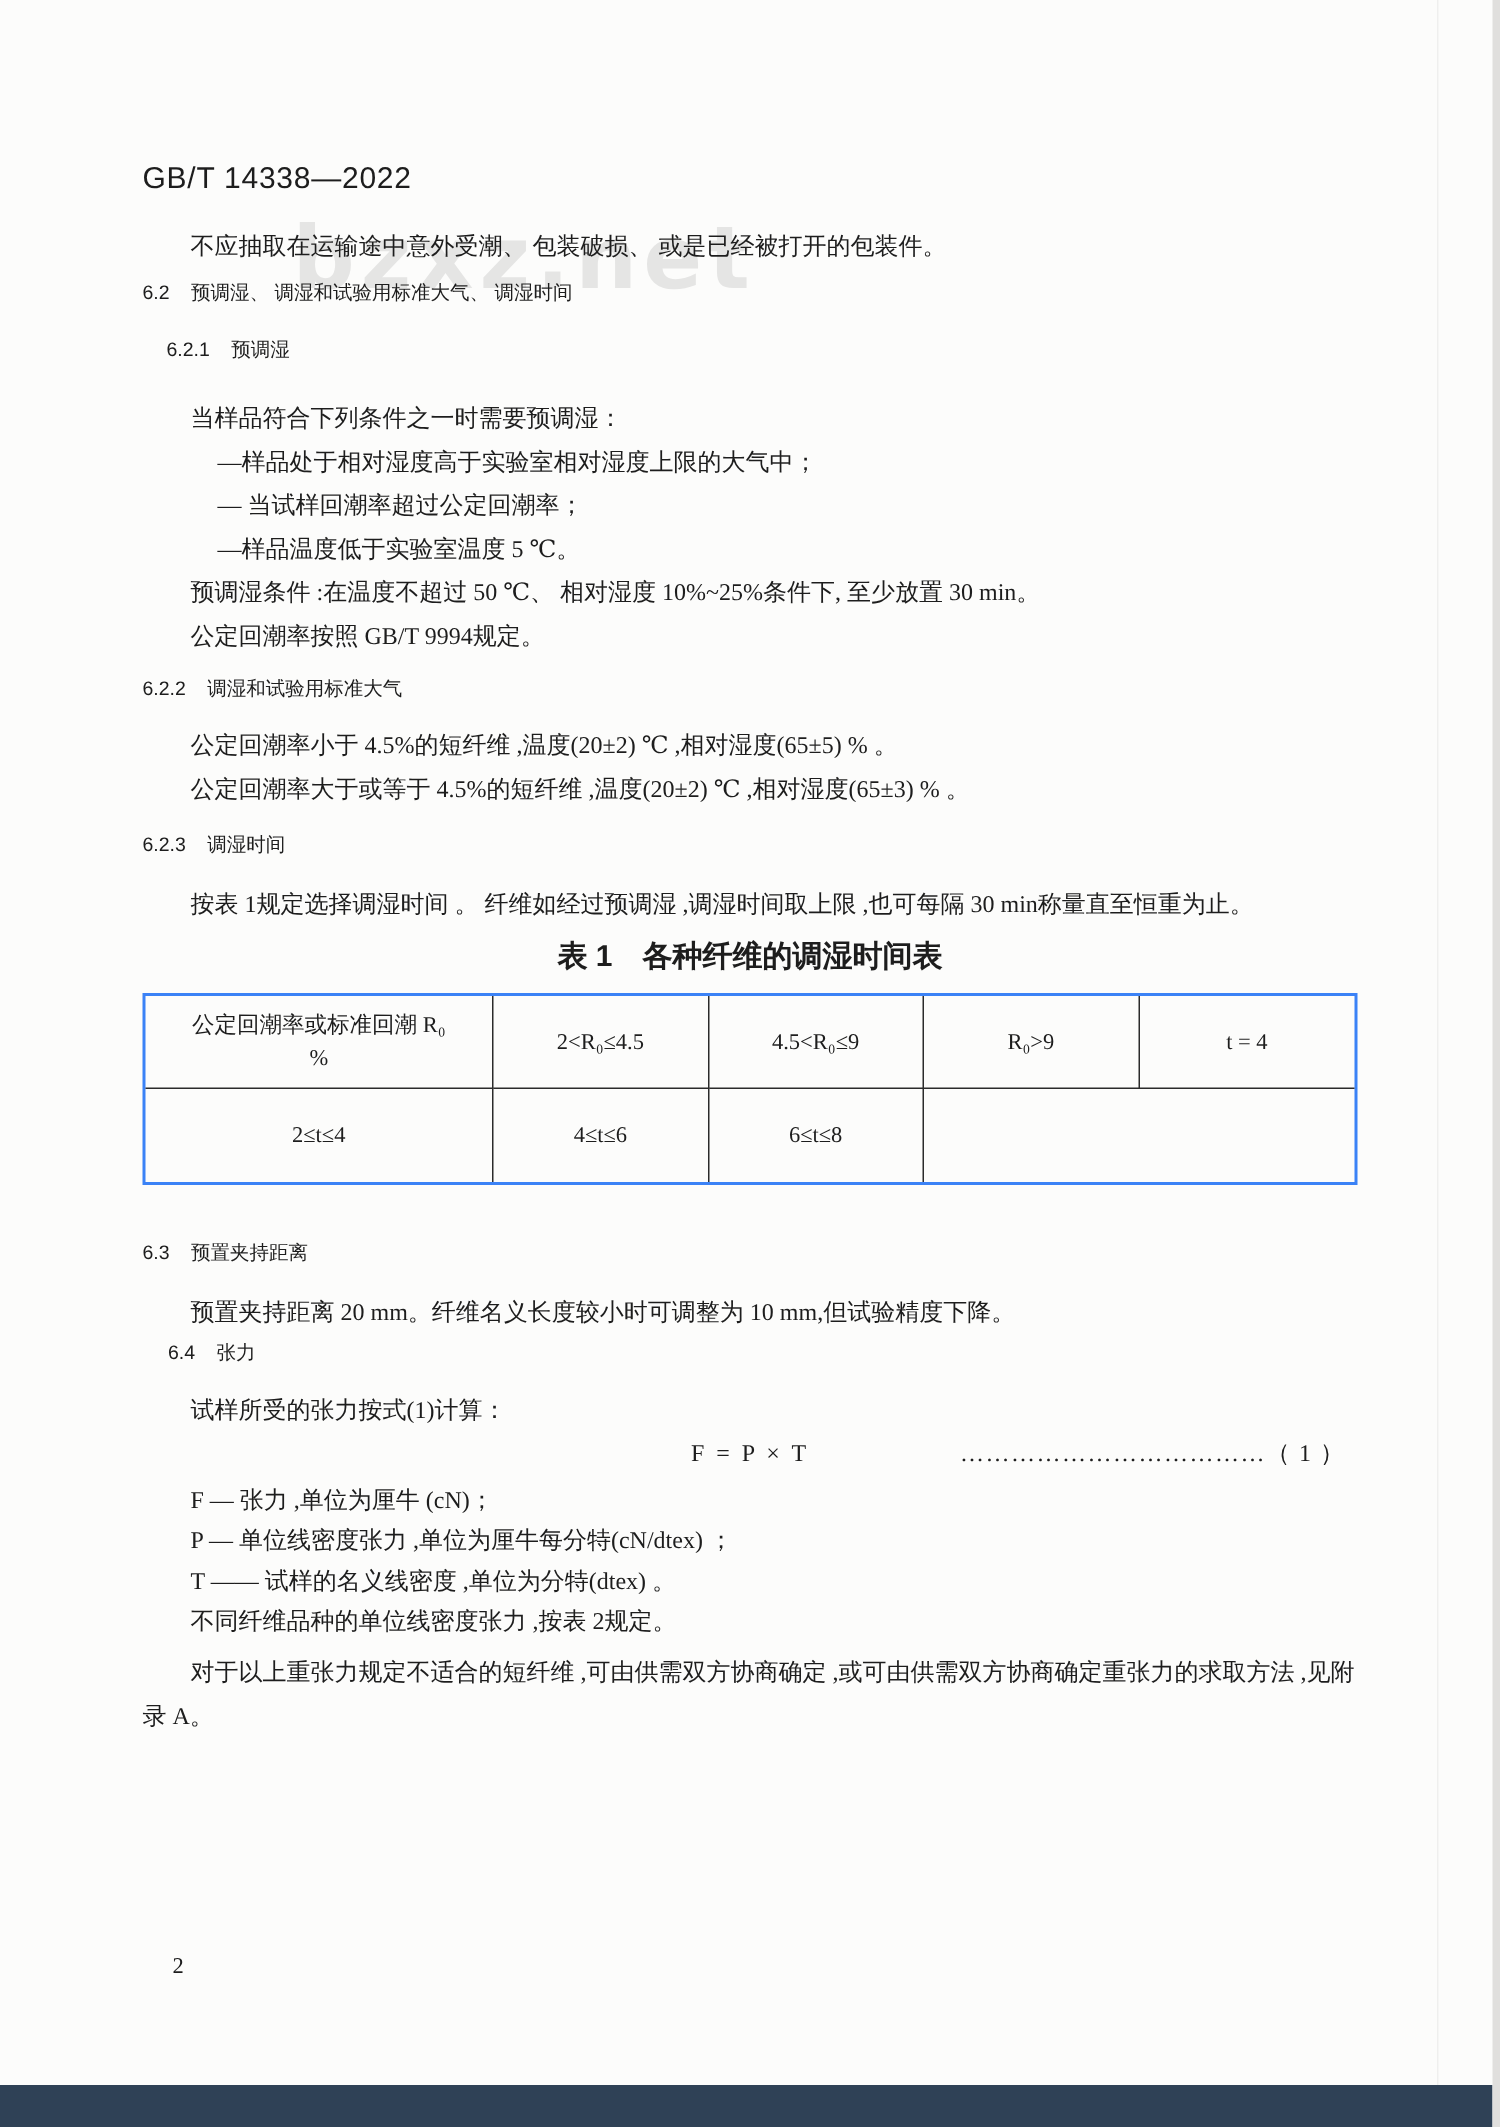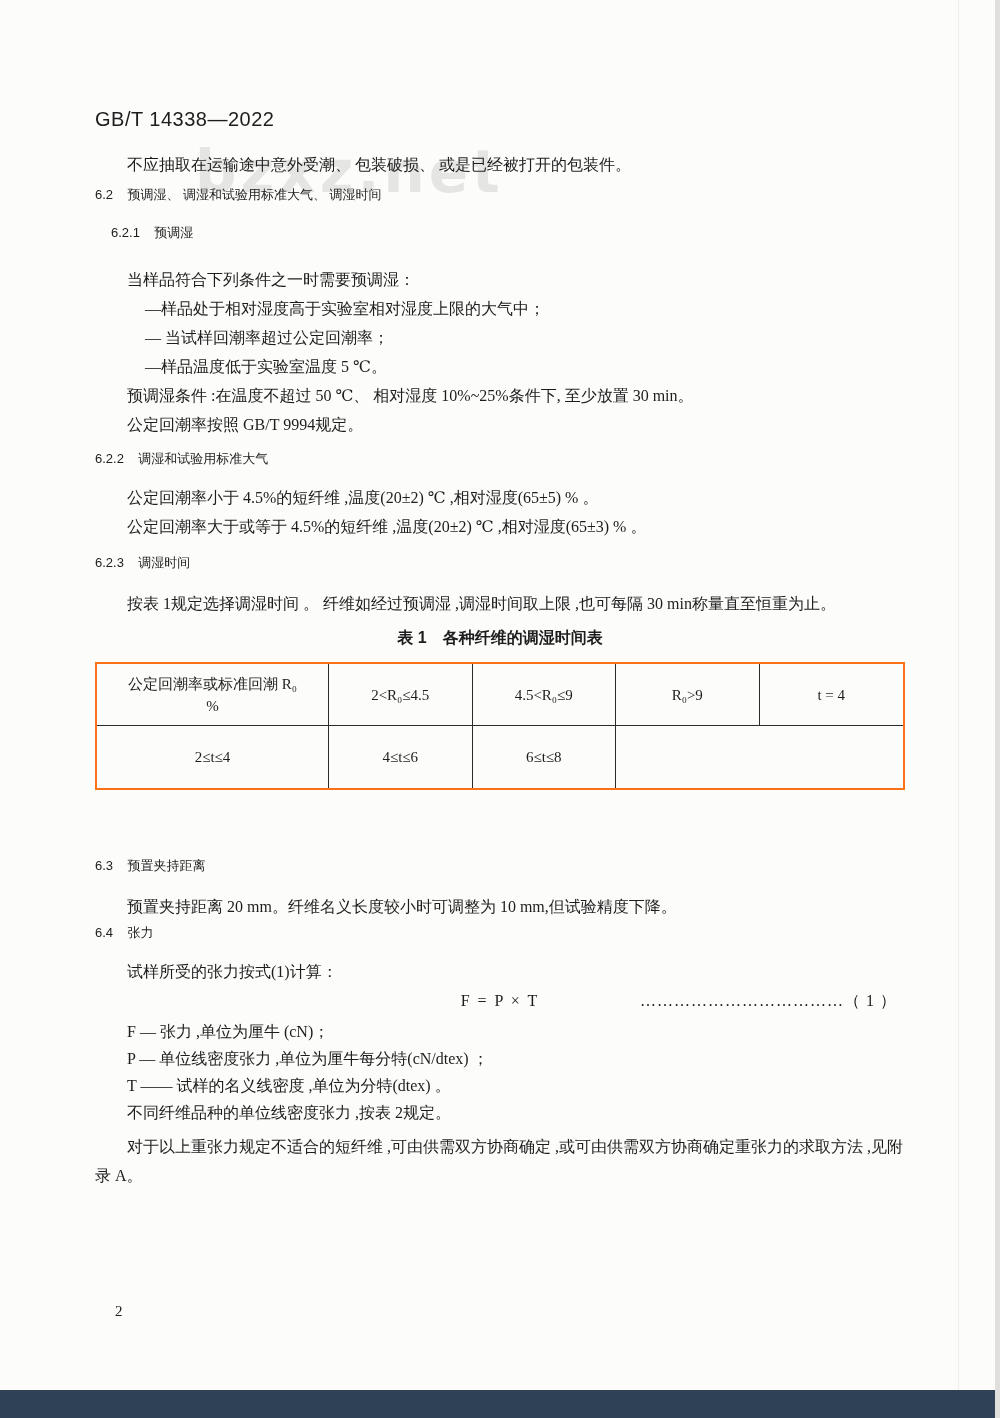--- a/index.html
+++ b/index.html
@@ -41,39 +41,39 @@
   h2.sec {
     font-family:"Liberation Sans","DejaVu Sans",sans-serif;
     font-size:13px; font-weight:normal; line-height:24px;
   }
   .sec-num { margin-right:1.1em; }
   .h-62   { margin:4px 0 14px; }
   .h-621  { margin:0 16px 20px; }
   .h-622  { margin:8px 0 12px; }
   .h-623  { margin:10px 0 14px; }
   .h-63   { margin:0 0 14px; }
-  .h-64   { margin:0 0 12px; }
+  .h-64   { margin:0 17px 12px; }
   .mb8  { margin-bottom:8px; }
   .mb14 { margin-bottom:14px; }
   .mb6  { margin-bottom:6px; }
   .mb4  { margin-bottom:4px; }
 
   .tbl-caption {
     text-align:center;
     font-family:"Liberation Sans","DejaVu Sans",sans-serif;
-    font-weight:bold; font-size:16px;
+    font-weight:bold; font-size:20px;
     margin:8px 0 12px; line-height:24px;
   }
   .tbl-caption .cap-label { margin-right:1em; }
 
   .gb-table {
     display:grid;
     grid-template-columns:232px repeat(4,1fr);
-    border:2px solid #f97316;
-    margin-bottom:64px;
+    border:2px solid #3b82f6;
+    margin-bottom:33px;
     background:#fcfcfb;
   }
   .gb-cell {
     height:62px;
     display:flex; flex-direction:column;
     align-items:center; justify-content:center;
     border-right:1px solid #2b2b2b;
     border-bottom:1px solid #2b2b2b;
     font-size:15px; line-height:22px;
     text-align:center; padding:2px 4px;

